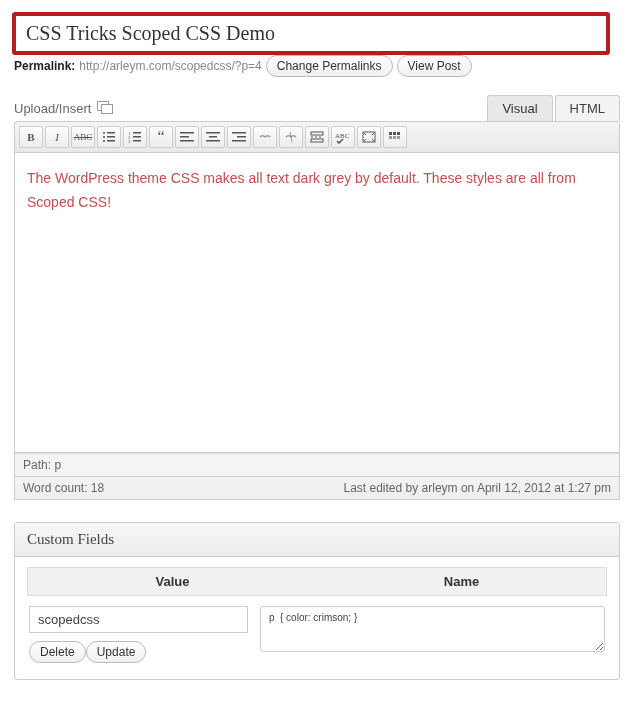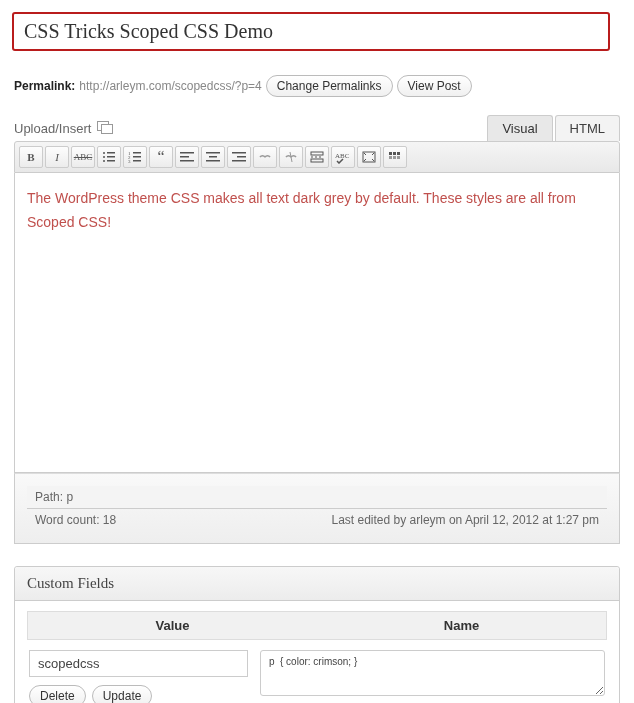--- a/index.html
+++ b/index.html
@@ -1,48 +1,48 @@
 <!DOCTYPE html>
 <html><head>
 <meta charset="utf-8">
 <style>
 * { box-sizing: border-box; margin: 0; padding: 0; }
 body { font-family: Arial, sans-serif; font-size: 13px; background: #fff; color: #333; padding: 6px; width: 634px; }
-.title-input { width: 598px; padding: 6px 10px; font-size: 20px; font-family: Georgia, serif; color: #333; border: 2px solid #b91c1c; border-radius: 3px; background: #fff; margin: 6px 0 24px 6px; }
+.title-input { width: 598px; padding: 6px 10px; font-size: 20px; font-family: Georgia, serif; color: #333; border: 4px solid #b91c1c; border-radius: 3px; background: #fff; margin: 6px 0 0 6px; }
 .permalink-row { margin: 0 0 18px 8px; font-size: 12px; display: flex; align-items: center; gap: 4px; flex-wrap: wrap; }
 .permalink-row strong { color: #222; }
 .permalink-row .url { color: #888; }
 .wp-btn { display: inline-block; padding: 3px 10px; font-size: 12px; color: #333; background: linear-gradient(#fff,#f0f0f0); border: 1px solid #bbb; border-radius: 12px; cursor: pointer; font-family: Arial, sans-serif; }
 .upload-row { display: flex; align-items: center; justify-content: space-between; margin: 0 8px 0 8px; gap: 44px; }
 .upload-left { display: flex; align-items: center; gap: 6px; color: #666; font-size: 13px; }
 .media-icon { width: 16px; height: 14px; position: relative; }
 .media-icon::before, .media-icon::after { content: ''; position: absolute; border: 1px solid #999; width: 10px; height: 8px; background: #fff; }
 .media-icon::before { top: 0; left: 0; }
 .media-icon::after { top: 3px; left: 4px; }
 .tabs { display: flex; gap: 2px; }
 .tab { padding: 5px 14px; font-size: 13px; border: 1px solid #ccc; border-bottom: none; background: #f3f3f3; color: #404040; border-radius: 3px 3px 0 0; cursor: pointer; }
 .tab.active { background: #e8e8e8; color: #333; font-weight: normal; }
 .toolbar { display: flex; gap: 2px; padding: 4px; background: linear-gradient(#f5f5f5,#e8e8e8); border: 1px solid #ccc; border-radius: 3px 3px 0 0; margin: 0 8px; }
 .tbtn { width: 24px; height: 22px; border: 1px solid #ccc; border-radius: 2px; background: linear-gradient(#fdfdfd,#ececec); display: flex; align-items: center; justify-content: center; font-size: 11px; color: #555; cursor: pointer; font-family: Georgia, serif; }
 .tbtn svg { display: block; }
 .editor-area { border: 1px solid #ccc; border-top: none; padding: 14px 12px; margin: 0 8px; min-height: 300px; font-family: Arial, sans-serif; font-size: 14px; color: #c0504d; line-height: 1.7; background: #fff; }
-.status-bar { display: flex; justify-content: space-between; border: 1px solid #ccc; border-top: 1px solid #ddd; background: linear-gradient(#f9f9f9,#eee); padding: 12px; font-size: 12px; color: #666; margin: 0 8px; flex-direction: column; }
+.status-bar { display: flex; justify-content: space-between; border: 1px solid #ccc; border-top: 1px solid #ddd; background: linear-gradient(#f9f9f9,#eee); padding: 0; font-size: 12px; color: #666; margin: 0 8px; flex-direction: column; }
 .status-bar .top { padding: 4px 8px; border-bottom: 1px solid #ccc; background: #f4f4f4; }
 .status-bar .bottom { display: flex; justify-content: space-between; padding: 4px 8px; }
 .cf-panel { border: 1px solid #ccc; border-radius: 3px; margin: 22px 8px 6px 8px; }
 .cf-header { padding: 8px 12px; font-family: Georgia, serif; font-size: 15px; color: #444; background: linear-gradient(#f7f7f7,#ececec); border-bottom: 1px solid #ccc; border-radius: 3px 3px 0 0; }
 .cf-body { padding: 10px 12px; }
 .cf-thead { display: flex; background: #f1f1f1; border: 1px solid #ddd; }
 .cf-thead div { flex: 1; text-align: center; font-weight: bold; padding: 6px; font-size: 13px; color: #333; }
 .cf-row { display: flex; gap: 12px; padding: 10px 2px 6px 2px; }
 .cf-name-col { width: 38%; display: flex; flex-direction: column; gap: 8px; }
 .cf-val-col { flex: 1; }
 .cf-input { width: 100%; padding: 5px 8px; border: 1px solid #ccc; border-radius: 0; font-size: 13px; color: #444; font-family: Arial, sans-serif; }
 .cf-textarea { width: 100%; height: 46px; padding: 5px 8px; border: 1px solid #ccc; border-radius: 3px; font-size: 10px; color: #444; font-family: Arial, sans-serif; resize: both; }
-.cf-btns { display: flex; gap: 6px; }
+.cf-btns { display: flex; }
 </style>
 </head>
 <body>
 
 
 
 <input class="title-input" type="text" value="CSS Tricks Scoped CSS Demo" style="">
 
 <div class="permalink-row">
   <strong>Permalink:</strong>

